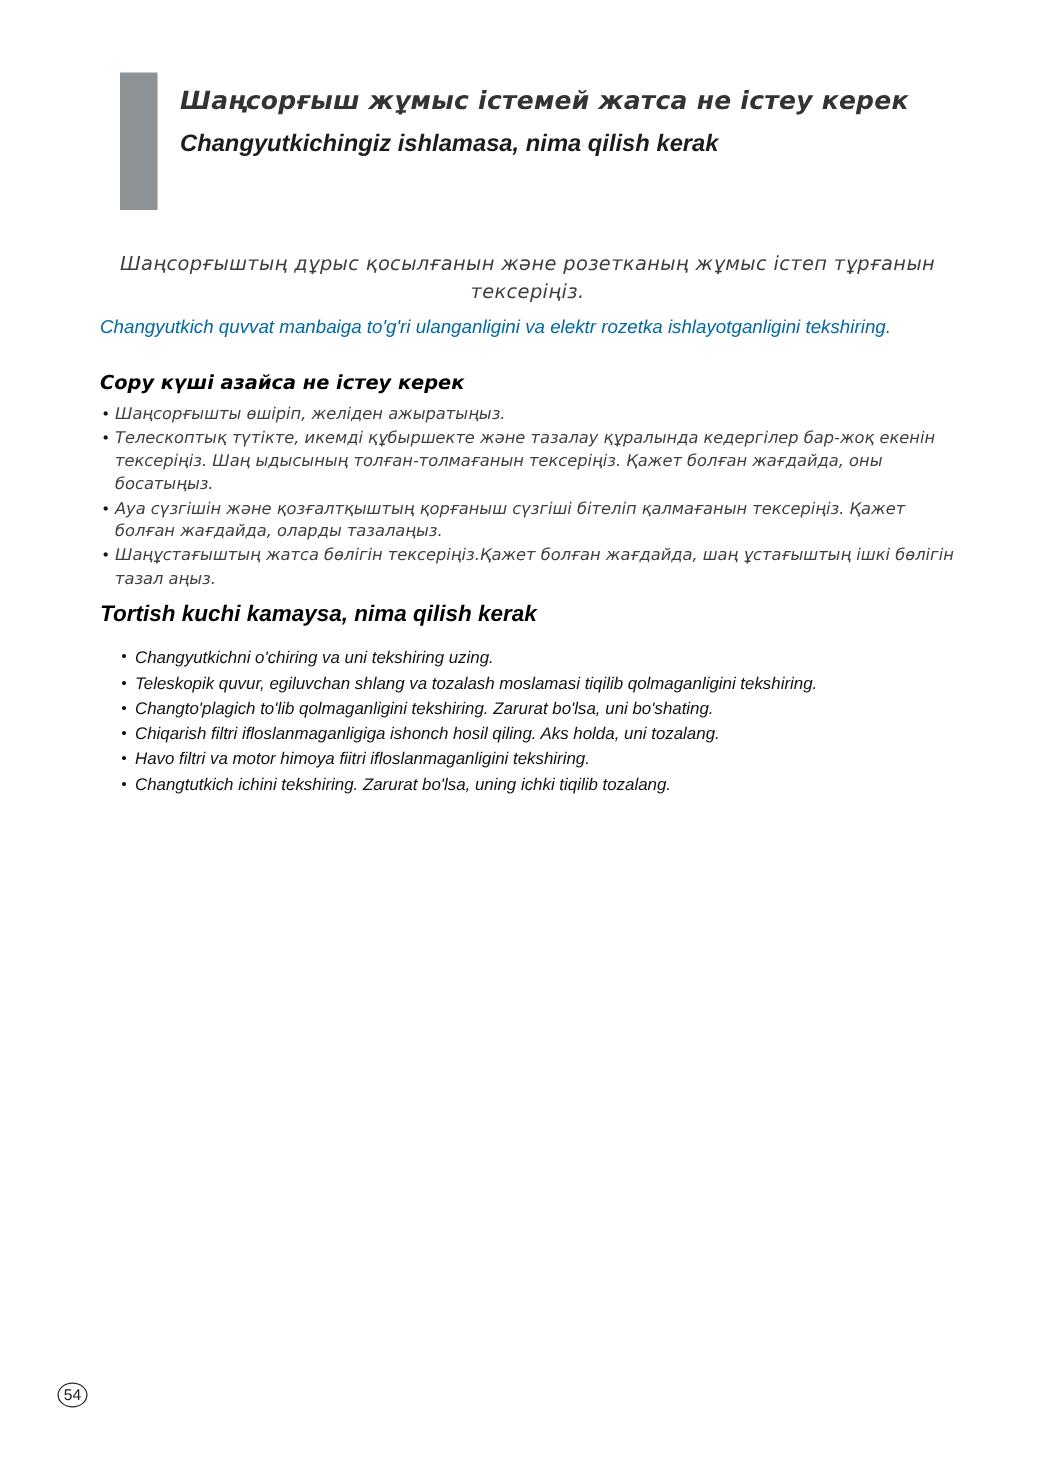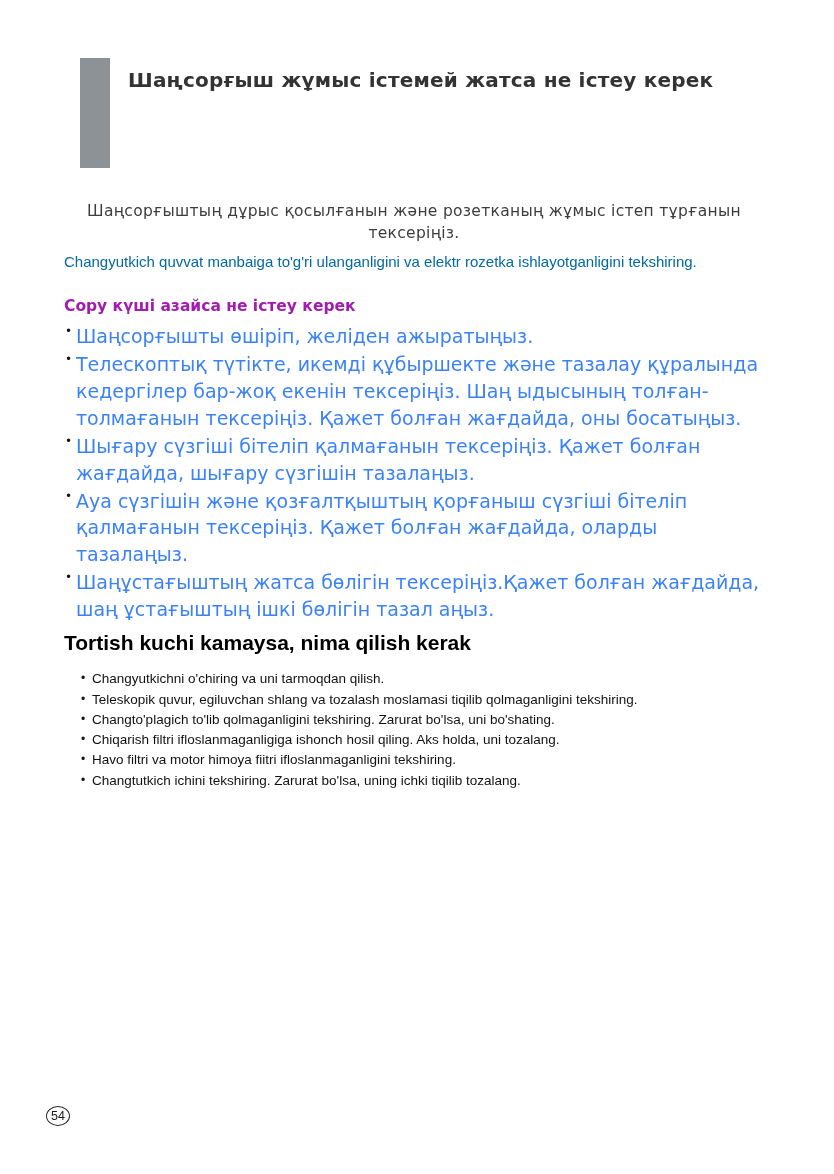--- a/index.html
+++ b/index.html
@@ -12,22 +12,23 @@
     height: 1174px;
     position: relative;
     overflow: hidden;
     font-family: "Liberation Sans", "DejaVu Sans", sans-serif;
     color: #1a1a1a;
     -webkit-font-smoothing: antialiased;
   }
   .page {
     position: absolute;
     inset: 0;
-    padding: 58px 70px 0 64px;
+    padding: 58px 70px 0 80px;
     box-sizing: border-box;
+    font-style: italic;
   }
 
   
   .header {
     display: flex;
     align-items: flex-start;
     margin-left: 16px;
   }
   .title-bar {
     width: 30px;
@@ -76,54 +77,54 @@
     margin: 0;
   }
 
   
   .section-kk {
     margin-top: 24px;
   }
   .heading-kk {
     font-size: 15.5px;
     font-weight: bold;
-    color: #a21caf;
+    color: #000000;
     margin: 0 0 8px 0;
     font-family: "DejaVu Sans", "Liberation Sans", sans-serif;
   }
   ul.bullets {
     list-style: none;
     margin: 0;
     padding: 0;
   }
   ul.bullets-kk li {
-    font-size: 19px;
+    font-size: 13px;
     line-height: 1.42;
-    color: #3b82f6;
+    color: #404040;
     padding-left: 12px;
     position: relative;
     max-width: 712px;
     margin-bottom: 1px;
     font-family: "DejaVu Sans", "Liberation Sans", sans-serif;
   }
   ul.bullets-kk li::before {
     content: "•";
     position: absolute;
     left: 1px;
     top: 0;
     font-size: 12px;
     color: #161616;
   }
 
   
   .section-uz {
     margin-top: 8px;
   }
   .heading-uz {
-    font-size: 21px;
+    font-size: 18px;
     font-weight: bold;
     color: #000000;
     margin: 0 0 14px 0;
   }
   ul.bullets-uz {
     margin-left: 16px;
   }
   ul.bullets-uz li {
     font-size: 13.5px;
     line-height: 1.5;
@@ -160,43 +161,43 @@
 </style>
 </head>
 <body>
 
 <div class="page">
 
   <div class="header">
     <div class="title-bar"></div>
     <div class="titles">
       <h1 class="title-kk">Шаңсорғыш жұмыс істемей жатса не істеу керек</h1>
+      <h2 class="title-uz">Changyutkichingiz ishlamasa, nima qilish kerak</h2>
     </div>
   </div>
 
   <div class="intro">
     <p class="intro-kk">Шаңсорғыштың дұрыс қосылғанын және розетканың жұмыс істеп тұрғанын тексеріңіз.</p>
     <p class="intro-uz">Changyutkich quvvat manbaiga to'g'ri ulanganligini va elektr rozetka ishlayotganligini tekshiring.</p>
   </div>
 
   <div class="section-kk">
     <h3 class="heading-kk">Сору күші азайса не істеу керек</h3>
     <ul class="bullets bullets-kk">
       <li>Шаңсорғышты өшіріп, желіден ажыратыңыз.</li>
       <li>Телескоптық түтікте, икемді құбыршекте және тазалау құралында кедергілер бар-жоқ екенін тексеріңіз. Шаң ыдысының толған-толмағанын тексеріңіз. Қажет болған жағдайда, оны босатыңыз.</li>
-      <li>Шығару сүзгіші бітеліп қалмағанын тексеріңіз. Қажет болған жағдайда, шығару сүзгішін тазалаңыз.</li>
       <li>Ауа сүзгішін және қозғалтқыштың қорғаныш сүзгіші бітеліп қалмағанын тексеріңіз. Қажет болған жағдайда, оларды тазалаңыз.</li>
       <li>Шаңұстағыштың жатса бөлігін тексеріңіз.Қажет болған  жағдайда, шаң ұстағыштың ішкі бөлігін тазал аңыз.</li>
     </ul>
   </div>
 
   <div class="section-uz">
     <h3 class="heading-uz">Tortish kuchi kamaysa, nima qilish kerak</h3>
     <ul class="bullets bullets-uz">
-      <li>Changyutkichni o'chiring va uni tarmoqdan qilish.</li>
+      <li>Changyutkichni o'chiring va uni tekshiring uzing.</li>
       <li>Teleskopik quvur, egiluvchan shlang va tozalash moslamasi tiqilib qolmaganligini tekshiring.</li>
       <li>Changto'plagich to'lib qolmaganligini tekshiring. Zarurat bo'lsa, uni bo'shating.</li>
       <li>Chiqarish filtri ifloslanmaganligiga ishonch hosil qiling. Aks holda, uni tozalang.</li>
       <li>Havo filtri va motor himoya fiitri ifloslanmaganligini tekshiring.</li>
       <li>Changtutkich ichini tekshiring. Zarurat bo'lsa, uning ichki tiqilib tozalang.</li>
     </ul>
   </div>
 
 </div>
 

